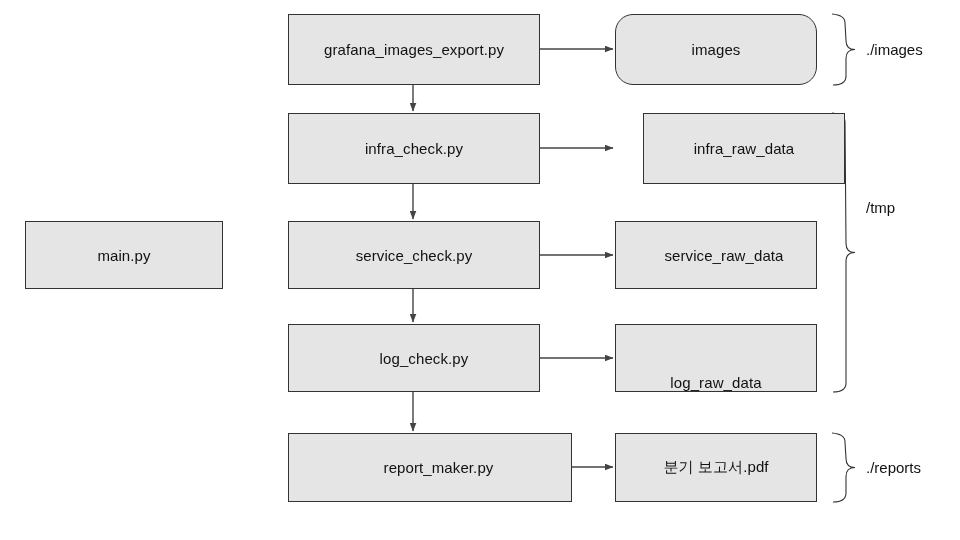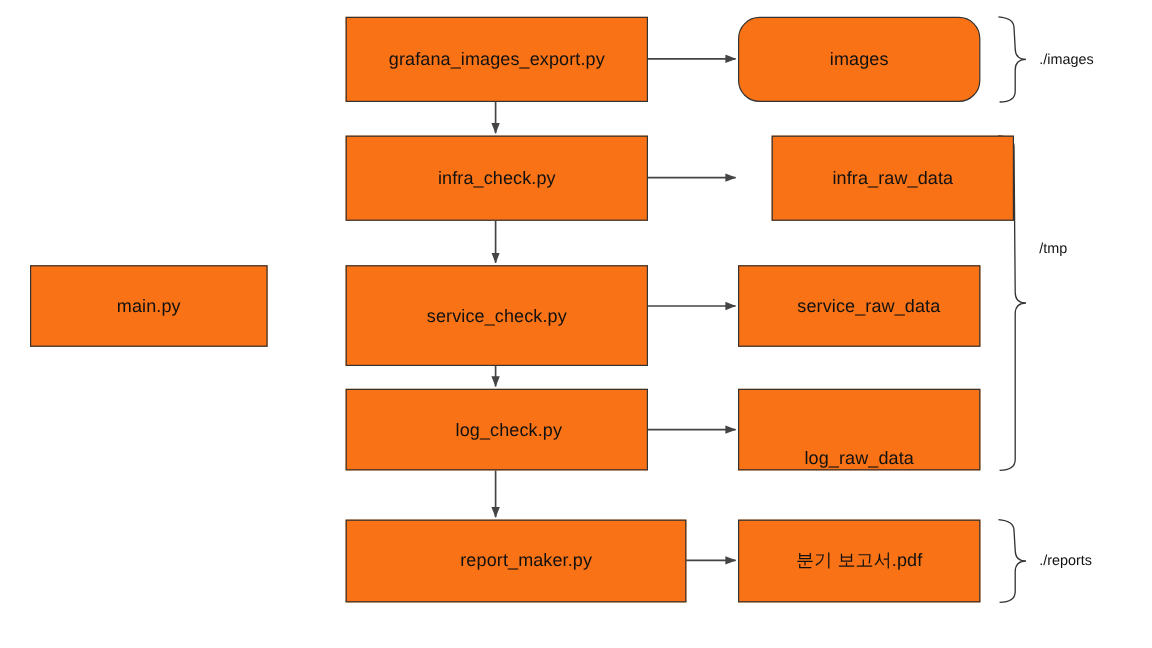--- a/index.html
+++ b/index.html
@@ -16,33 +16,33 @@
   }
   #canvas {
     position: absolute;
     left: 0; top: 0;
     width: 960px;
     height: 540px;
   }
   .node {
     position: absolute;
     box-sizing: border-box;
-    background: #f97316;
+    background: #e5e5e5;
     border: 1px solid #333333;
     display: flex;
     align-items: center;
     justify-content: center;
     font-size: 15px;
     color: #111111;
     letter-spacing: 0.1px;
     white-space: nowrap;
   }
   .group-label {
     position: absolute;
-    font-size: 12px;
+    font-size: 15px;
     color: #111111;
     white-space: nowrap;
     transform: translateY(-50%);
   }
   svg.overlay {
     position: absolute;
     left: 0; top: 0;
     width: 960px;
     height: 540px;
     pointer-events: none;
@@ -82,21 +82,21 @@
   <div id="nodes-layer">
       <div class="node" style="left: 25px; top: 221px; width: 198px; height: 68px;">
         <span>main.py</span>
       </div>
       <div class="node" style="left: 288px; top: 14px; width: 252px; height: 71px;">
         <span>grafana_images_export.py</span>
       </div>
       <div class="node" style="left: 288px; top: 113px; width: 252px; height: 71px;">
         <span>infra_check.py</span>
       </div>
-      <div class="node" style="left: 288px; top: 221px; width: 252px; height: 84px;">
+      <div class="node" style="left: 288px; top: 221px; width: 252px; height: 68px;">
         <span>service_check.py</span>
       </div>
       <div class="node" style="left: 288px; top: 324px; width: 252px; height: 68px; padding-left: 20px;">
         <span>log_check.py</span>
       </div>
       <div class="node" style="left: 288px; top: 433px; width: 284px; height: 69px; padding-left: 17px;">
         <span>report_maker.py</span>
       </div>
       <div class="node" style="left: 615px; top: 14px; width: 202px; height: 71px; border-radius: 18px;">
         <span>images</span>

